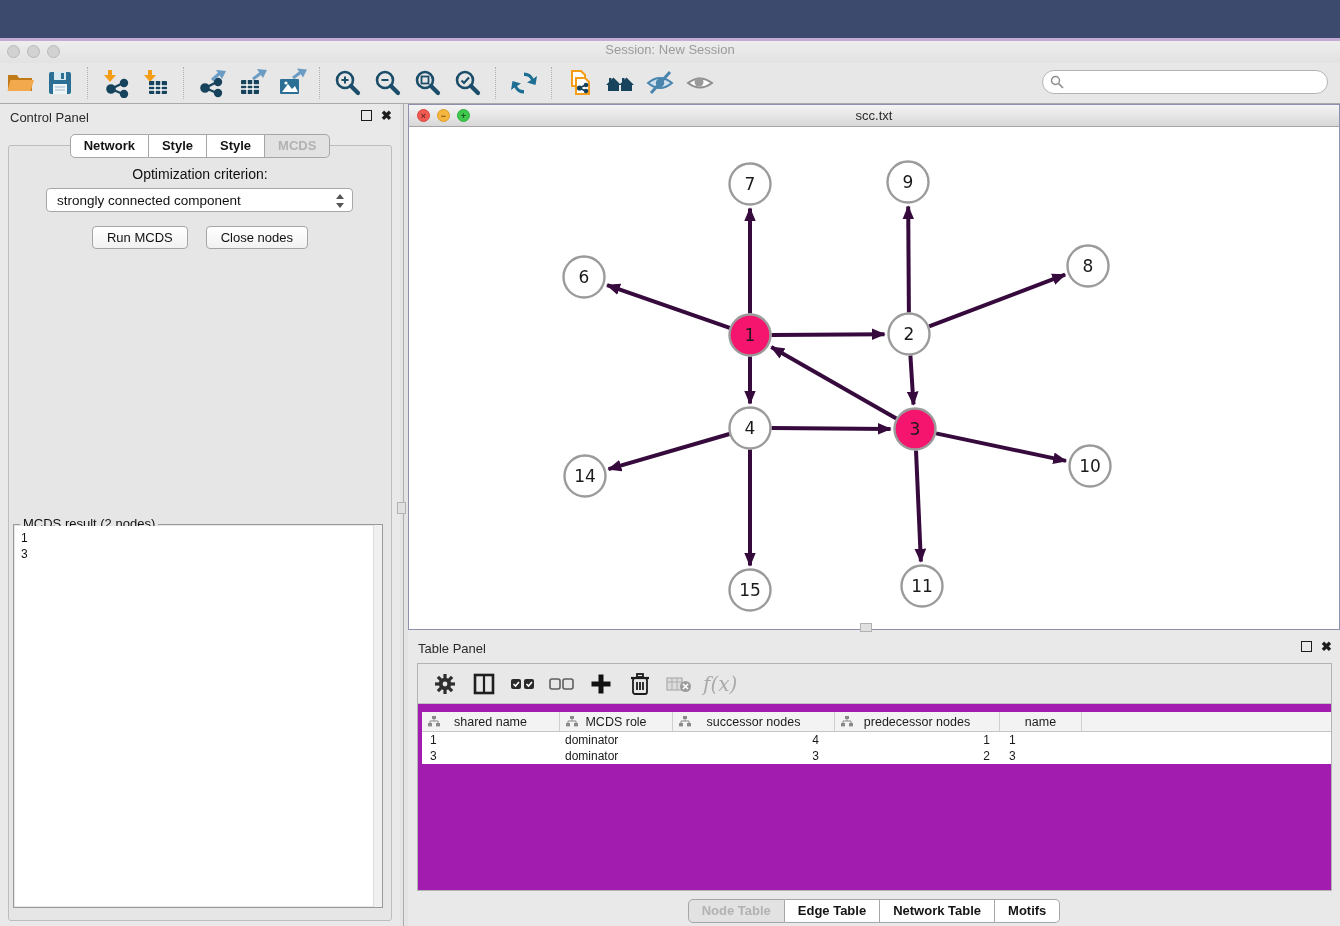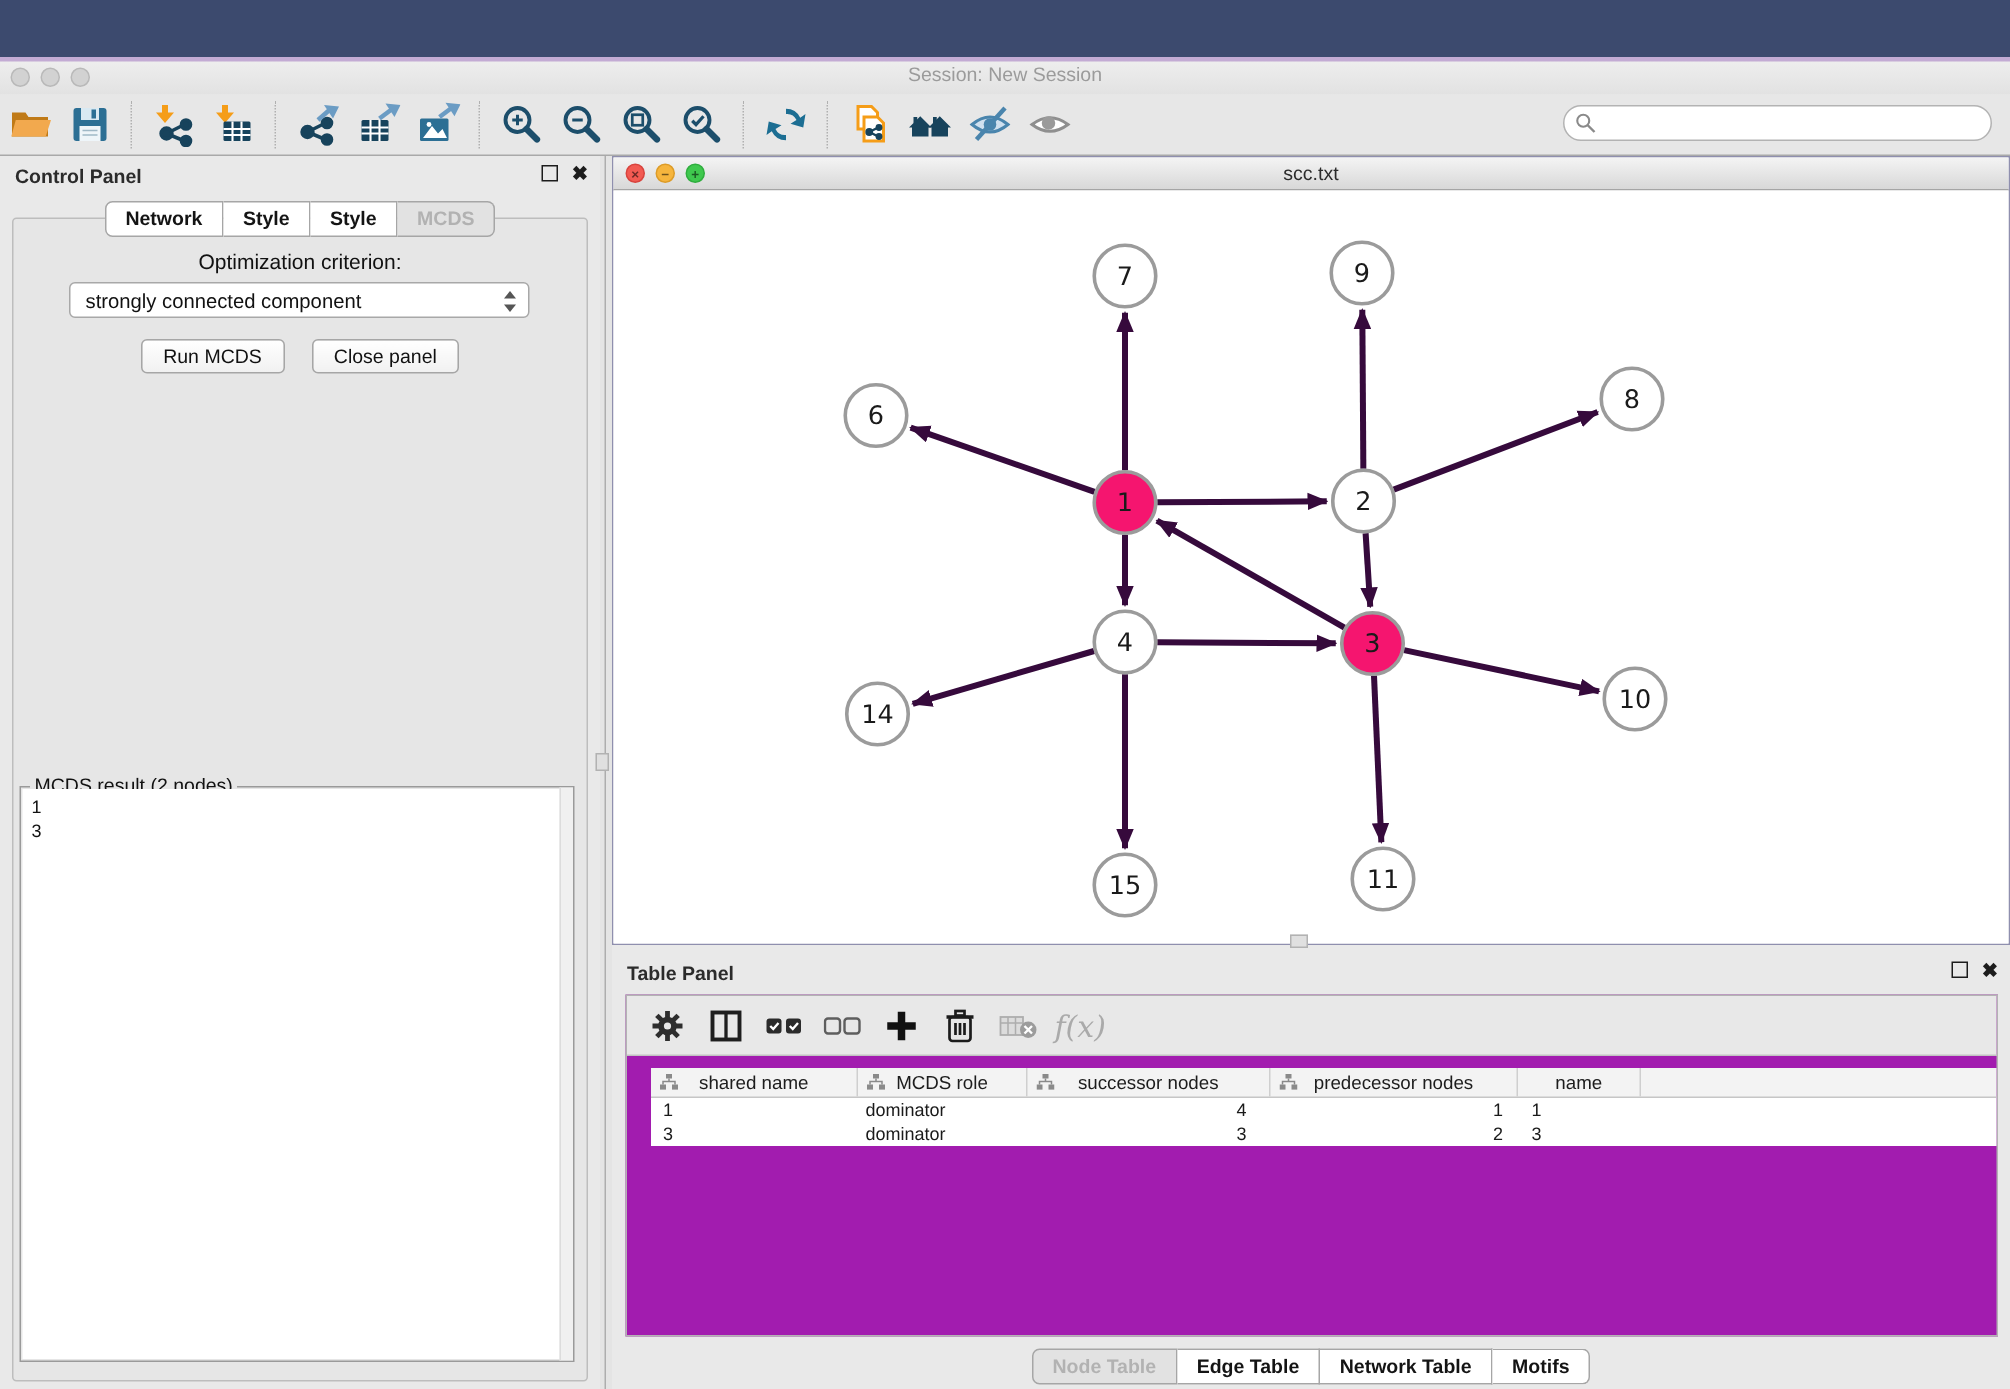--- a/index.html
+++ b/index.html
@@ -17,21 +17,21 @@
   .toolbar{position:absolute;left:0;top:25px;width:100%;height:41px;background:#e7e7e7;border-bottom:1px solid #a9a9a9;box-sizing:border-box;display:flex;align-items:center;}
   .tb-ico{width:34px;height:32px;display:flex;align-items:center;justify-content:center;margin:0 3px;}
   .tb-sep{width:1px;height:32px;border-left:1px dotted #b0b0b0;margin:0 7px;}
   .search-wrap{position:absolute;right:12px;top:7px;}
   .search-input{width:286px;height:24px;border:1px solid #b3b3b3;border-radius:12px;background:#fff;box-sizing:border-box;padding:0 8px 0 26px;font-size:13px;color:#333;outline:none;}
   .search-glass{position:absolute;left:8px;top:5px;}
 
   
   .control-panel{position:absolute;left:0;top:66px;width:400px;height:827px;background:#e9e9e9;}
   .panel-head{position:absolute;left:0;top:0;width:100%;height:26px;}
-  .panel-title{position:absolute;left:10px;top:6px;font-size:13px;color:#2b2b2b;font-weight:bold;}
+  .panel-title{position:absolute;left:10px;top:6px;font-size:13px;color:#2b2b2b;}
   .head-icons{position:absolute;right:8px;top:6px;display:flex;gap:9px;align-items:center;}
   .float-box{width:9px;height:9px;border:1.6px solid #1c1c1c;display:inline-block;}
   .close-x{font-size:13px;font-weight:bold;color:#1c1c1c;line-height:11px;}
   .seg-tabs{display:flex;}
   .ctrl-tabs{position:absolute;left:0;top:30px;width:100%;display:flex;justify-content:center;z-index:3;}
   .tab{background:#fff;border:1px solid #a6a6a6;border-left:none;padding:3px 13px 4px;font-size:13px;font-weight:700;color:#141414;cursor:default;}
   .tab:first-child{border-left:1px solid #a6a6a6;border-radius:5px 0 0 5px;}
   .tab:last-child{border-radius:0 5px 5px 0;}
   .tab.active{background:#e2e2e2;color:#b2b2b2;}
   .ctrl-box{position:absolute;left:8px;right:8px;top:41px;bottom:10px;background:#e6e6e6;border:1px solid #bdbdbd;border-radius:3px;}
@@ -61,21 +61,21 @@
   .l-yel{left:28px;background:#f6b53d;border:1px solid #dd9c28;}
   .l-grn{left:48px;background:#3fc84e;border:1px solid #2fae3e;}
   .net-canvas{position:absolute;left:0;top:22px;width:930px;height:502px;background:#fff;}
 
   
   .table-panel{position:absolute;left:408px;top:597px;width:932px;height:296px;background:#e9e9e9;}
   .tp-box{position:absolute;left:9px;right:8px;top:28px;height:228px;background:#a21caf;border:1px solid #b3b3b3;box-sizing:border-box;}
   .tp-toolbar{position:absolute;left:0;top:0;right:0;height:40px;background:#e8e8e8;border-bottom:1px solid #c2c2c2;display:flex;align-items:center;padding-left:12px;gap:9px;box-sizing:border-box;}
   .tp-ico{width:30px;height:28px;display:flex;align-items:center;justify-content:center;}
   .fx{font-family:"DejaVu Serif",serif;font-style:italic;font-size:20px;color:#aaa;}
-  .tbl{position:absolute;left:16px;right:0;top:48px;}
+  .tbl{position:absolute;left:4px;right:0;top:48px;}
   .thead{display:flex;height:19px;background:#f3f3f3;border-bottom:1px solid #c6c6c6;}
   .th{position:relative;border-right:1px solid #cfcfcf;box-sizing:border-box;display:flex;align-items:center;justify-content:center;font-size:12.5px;color:#1c1c1c;}
   .th .tree{position:absolute;left:6px;top:4px;}
   .th-fill{flex:1;border-right:none;}
   .trow{display:flex;height:16px;font-size:12px;color:#1a1a1a;background:#fff;}
   .td{box-sizing:border-box;overflow:hidden;white-space:nowrap;padding-top:1px;}
   .tbl-tabs{position:absolute;left:0;right:0;bottom:8px;display:flex;justify-content:center;}
 
   
   .statusbar{position:absolute;left:0;bottom:0;width:100%;height:33px;background:#ededed;border-top:1px solid #c0c0c0;box-sizing:border-box;}
@@ -280,21 +280,21 @@
         <span>strongly connected component</span>
         <span class="stepper">
           <svg width="10" height="18" viewBox="0 0 10 18">
               <path d="M5 2 L9 7 L1 7 Z" fill="#555"></path>
               <path d="M5 16 L9 11 L1 11 Z" fill="#555"></path>
             </svg>
         </span>
       </div>
       <div class="btn-row">
         <button class="btn">Run MCDS</button>
-        <button class="btn">Close panel</button>
+        <button class="btn">Close nodes</button>
       </div>
       <div class="result-group">
         <span class="result-legend">MCDS result (2 nodes)</span>
         <div class="result-area" id="result-lines">
             <div>1</div>
             <div>3</div>
           </div>
         <div class="result-scroll"></div>
       </div>
     </div>

